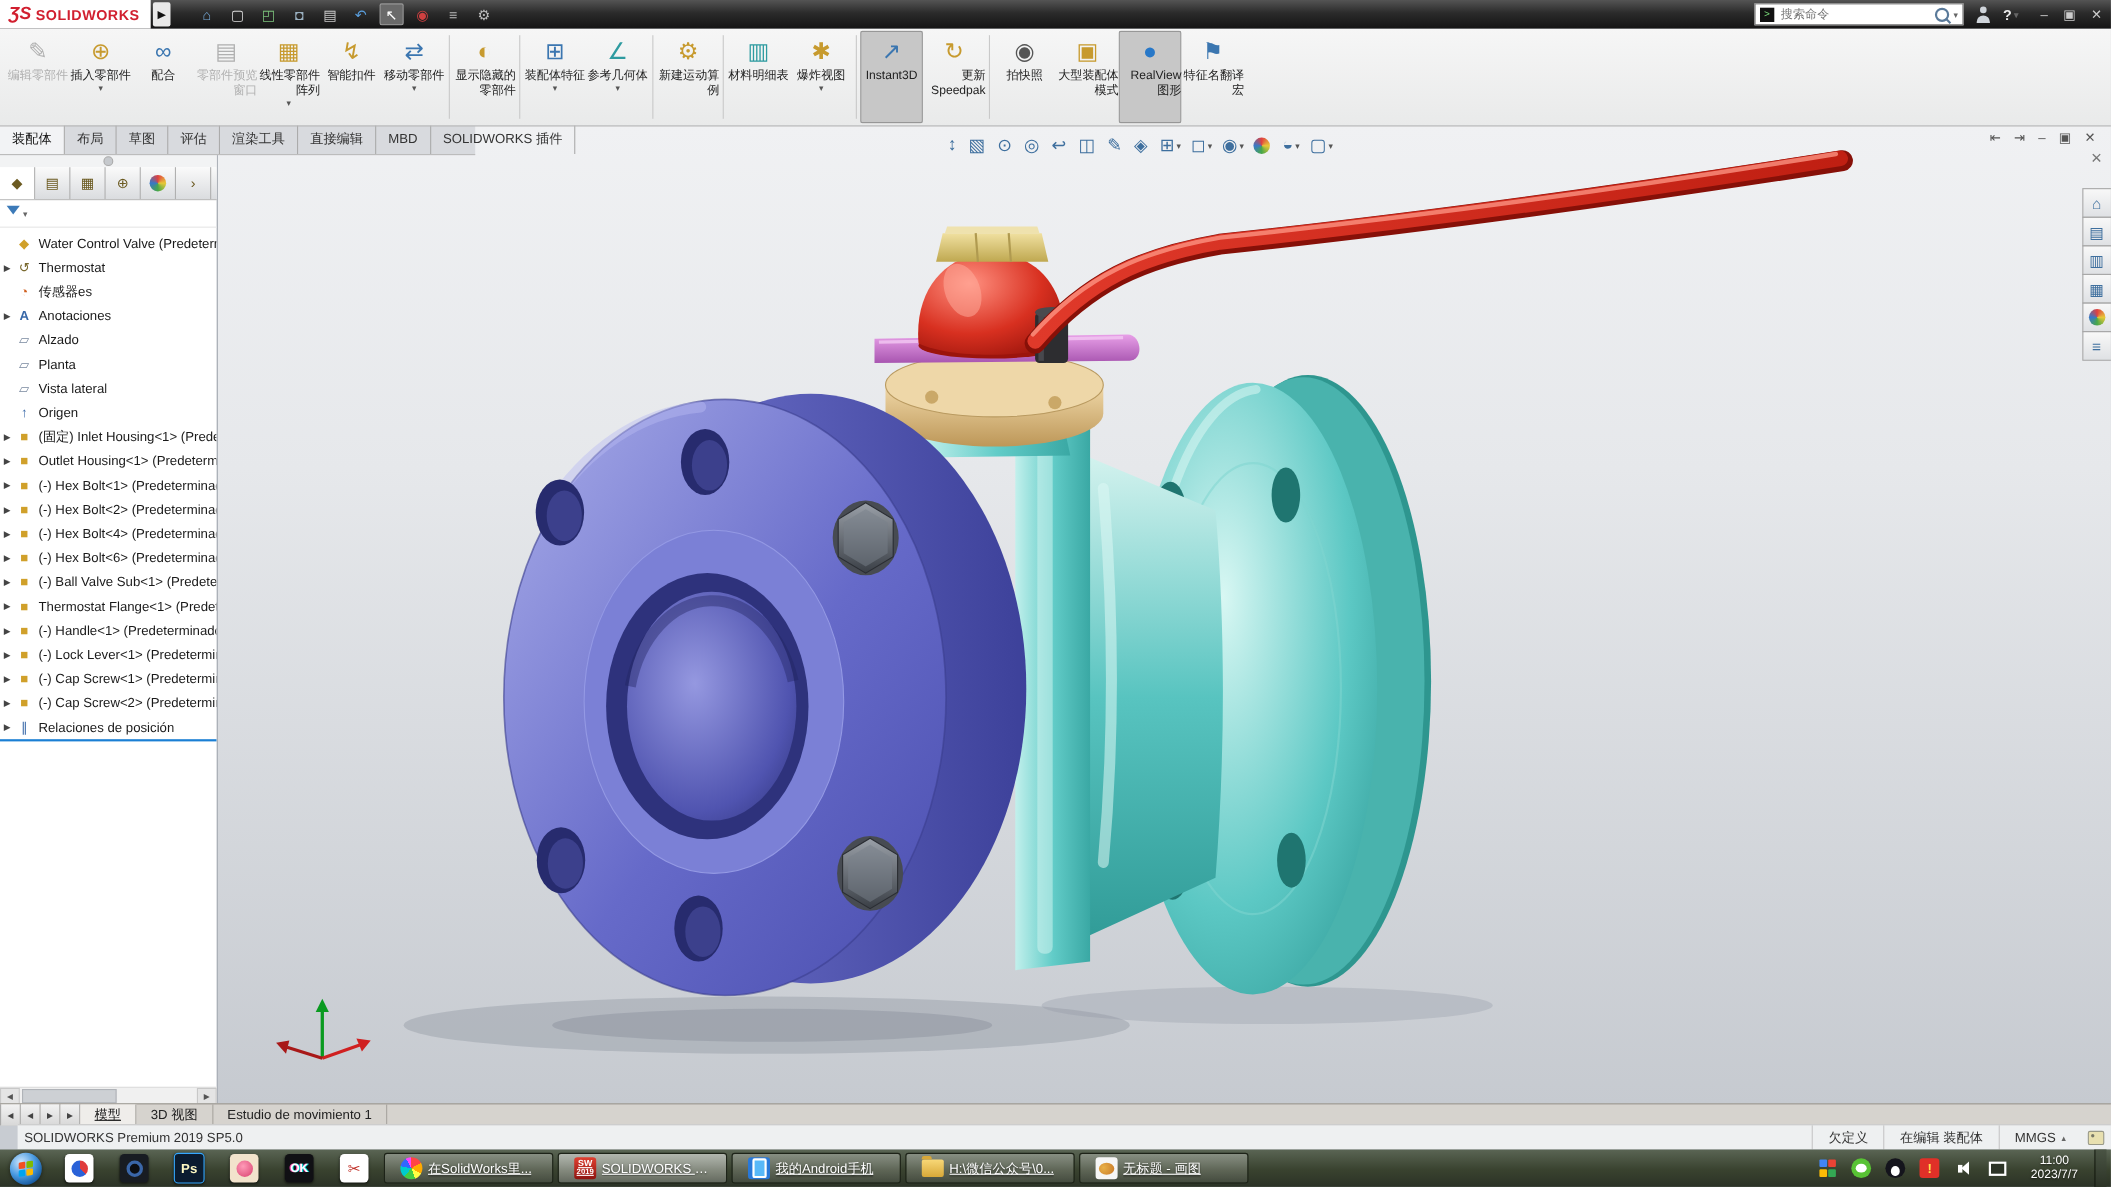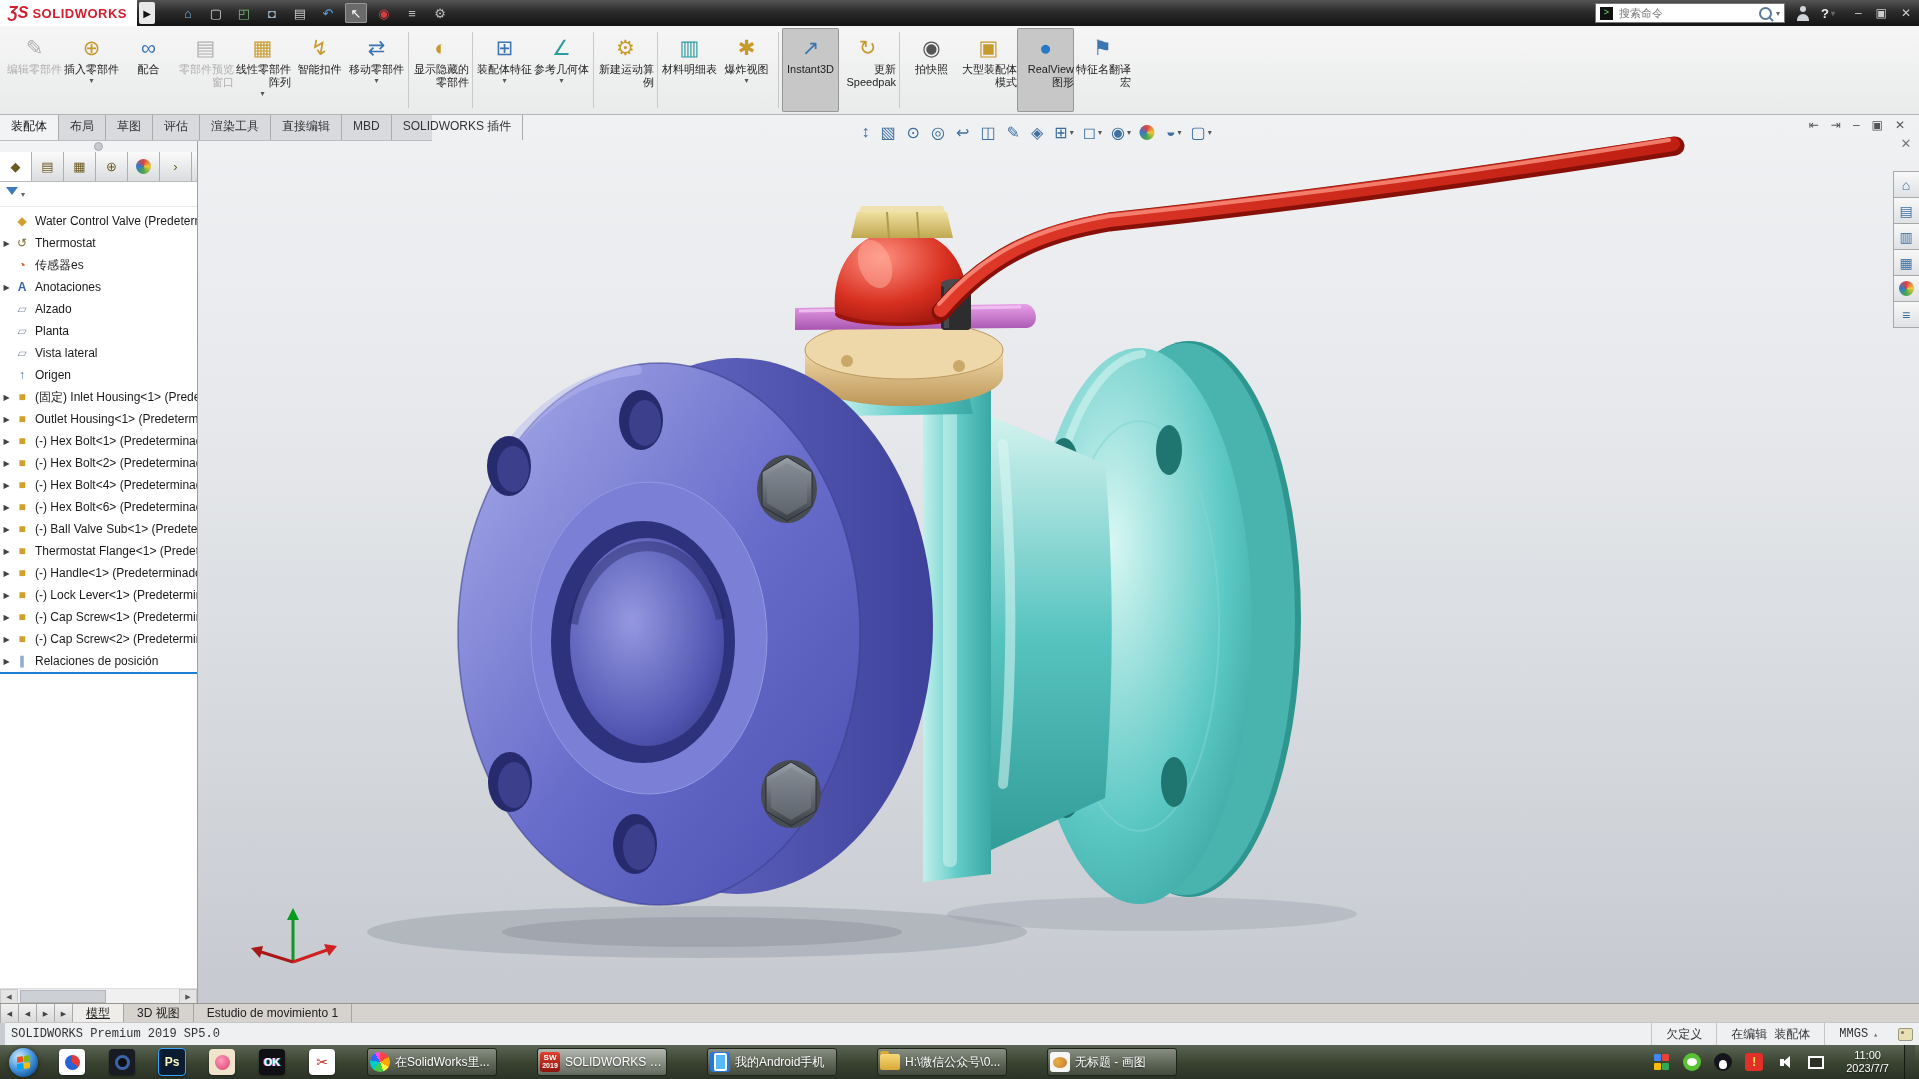--- a/index.html
+++ b/index.html
@@ -98,22 +98,22 @@
   
   #doctabs{position:absolute;left:0;right:0;bottom:56px;height:19px;z-index:6;
     background:#d6d3ce;border-top:1px solid #98958f;display:flex;align-items:stretch;}
   .dnav{width:17px;display:flex;align-items:center;justify-content:center;font-size:7px;color:#444;
     background:linear-gradient(#f2f2f2,#d8d8d8);border-right:1px solid #aaa;}
   .dnav.b1{border-left:1px solid #aaa;}
   .dtab{padding:0 13px;font-size:12px;line-height:18px;color:#222;border-right:1px solid #a8a5a0;white-space:nowrap;}
   .dtab.active{background:#efedea;text-decoration:underline;}
 
   
-  #statusbar{position:absolute;left:5px;right:0;bottom:34px;height:22px;z-index:6;
-    background:#eef0f1;border-top:1px solid #c6c6c6;display:flex;align-items:center;font-size:12px;color:#333;font-family:Liberation Mono, monospace;}
+  #statusbar{position:absolute;left:16px;right:0;bottom:34px;height:22px;z-index:6;
+    background:#eef0f1;border-top:1px solid #c6c6c6;display:flex;align-items:center;font-size:12px;color:#333;}
   #sb-left{padding-left:6px;}
   #sb-right{margin-left:auto;display:flex;align-items:center;height:100%;}
   .sbseg{padding:0 14px;border-left:1px solid #c6c6c6;height:100%;display:flex;align-items:center;gap:5px;}
   .tagico{width:13px;height:11px;background:#e8e0b0;border:1px solid #998;border-radius:2px;position:relative;margin:0 6px;}
   .tagico::before{content:"";position:absolute;width:3px;height:3px;border-radius:50%;background:#776;top:2px;left:2px;}
 
   
   #taskbar{position:absolute;left:0;right:0;bottom:0;height:34px;z-index:10;
     background:linear-gradient(#5a6554,#39422f 55%,#2b3226);display:flex;align-items:center;color:#fff;}
   .orb{width:29px;height:29px;border-radius:50%;flex:none;margin:0 9px;
@@ -127,23 +127,23 @@
     font-size:12px;font-weight:bold;flex:none;box-shadow:0 1px 2px #0007;}
   .ic-netdisk{background:#fff;}
   .ic-netdisk i{width:15px;height:15px;border-radius:50%;background:conic-gradient(#e03c3c 0 130deg,#2a62d8 130deg 360deg);}
   .ic-aperture{background:#181c22;}
   .ic-aperture i{width:15px;height:15px;border-radius:50%;border:3px solid #3a66a8;background:#0c0e12;box-sizing:border-box;}
   .ic-ps{background:#0b1c30;color:#fef9c3;border:1px solid #35a8ff;}
   .ic-photos{background:#f2e3cc;}
   .ic-photos i{width:15px;height:15px;border-radius:50%;background:radial-gradient(circle at 40% 35%,#ff9ab8,#d8406e);}
   .ic-media{background:#101014;color:#fff;font-size:11px;text-shadow:1px 0 #0cc,-1px 0 #e4a;}
   .ic-snip{background:#fff;color:#c03028;font-size:14px;font-weight:normal;}
-  .twin{width:124px;height:26px;margin:0 20px;border:1px solid #1d2318;border-radius:3px;
+  .twin{width:124px;height:26px;margin:0 2px;border:1px solid #1d2318;border-radius:3px;
     background:linear-gradient(rgba(255,255,255,.30),rgba(255,255,255,.10));
-    display:flex;align-items:center;padding:0 2px;gap:5px;font-size:12px;}
+    display:flex;align-items:center;padding:0 14px;gap:5px;font-size:12px;text-decoration:underline;}
   .twin.active{background:linear-gradient(rgba(255,255,255,.55),rgba(255,255,255,.25));}
   .twin .lbl{overflow:hidden;white-space:nowrap;text-overflow:ellipsis;text-shadow:0 1px 2px #000a;}
   .twic{width:20px;height:20px;border-radius:3px;flex:none;display:flex;align-items:center;justify-content:center;}
   .ic-pinwheel{border-radius:50%;background:conic-gradient(#f44 0 60deg,#fa0 60deg 120deg,#ff4 120deg 160deg,#4c4 160deg 220deg,#0cc 220deg 280deg,#36f 280deg 330deg,#f4f 330deg 360deg);}
   .ic-sw{background:linear-gradient(#e04030,#8e1410);flex-direction:column;color:#fff;font-weight:bold;font-size:8px;line-height:8px;}
   .ic-sw .sub{font-size:7px;}
   .ic-phone{background:#2878d8;}
   .ic-phone i{width:9px;height:14px;border:2px solid #fff;border-radius:2px;background:#58b8f8;}
   .ic-folder{width:22px;height:16px;background:linear-gradient(#f8d878,#d8a838);border-radius:2px;position:relative;}
   .ic-folder::before{content:"";position:absolute;top:-3px;left:0;width:9px;height:3px;background:#d8a838;border-radius:2px 2px 0 0;}

